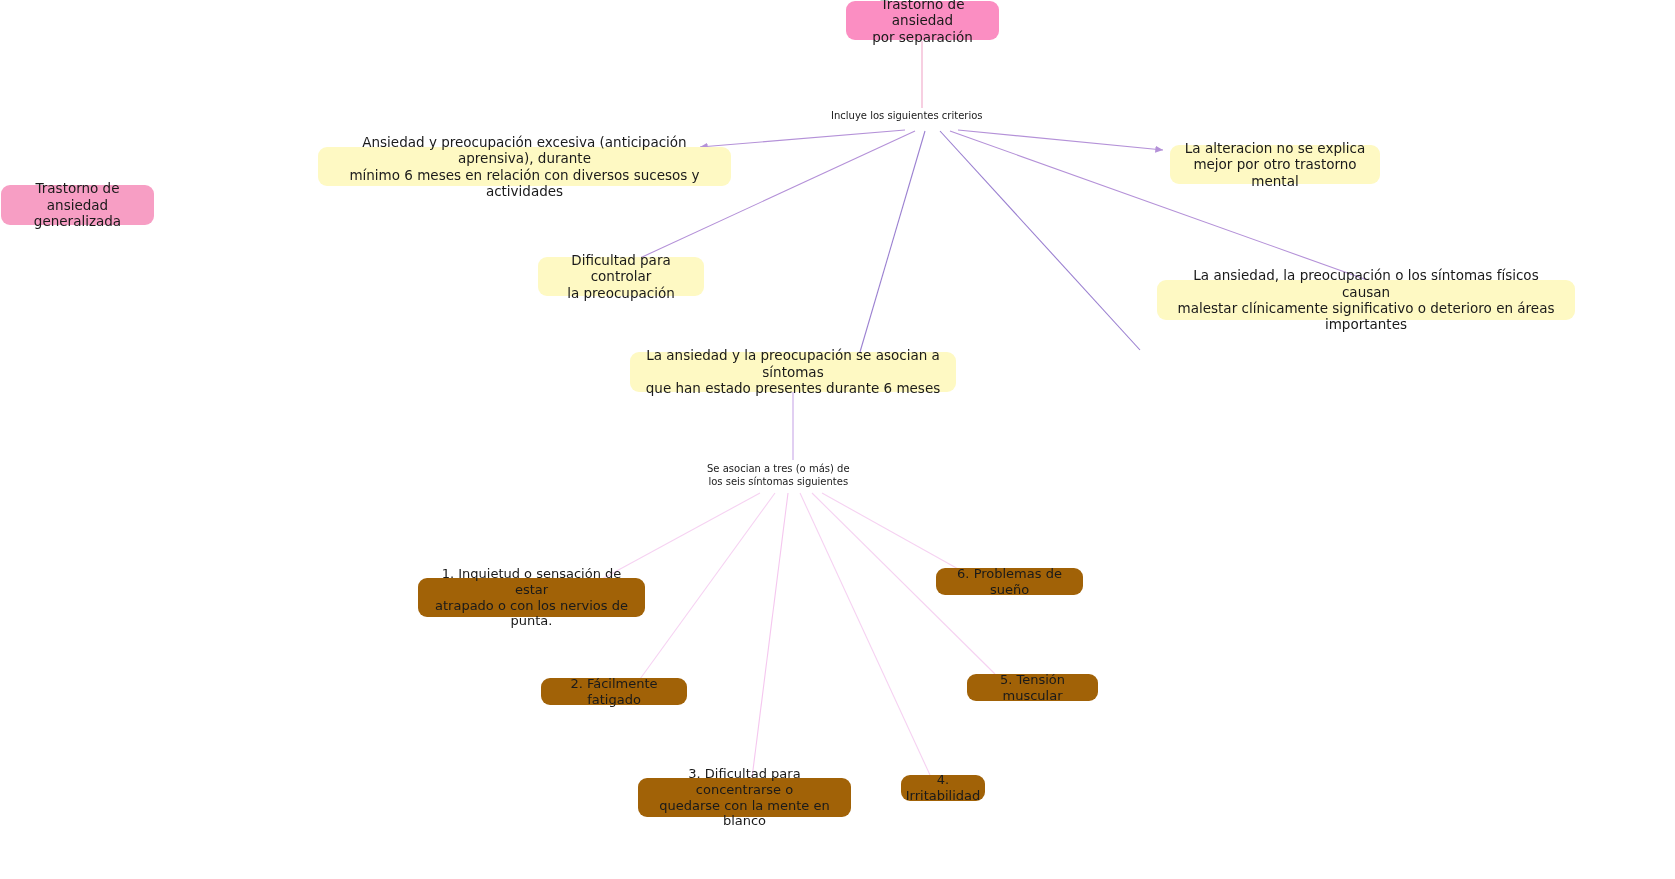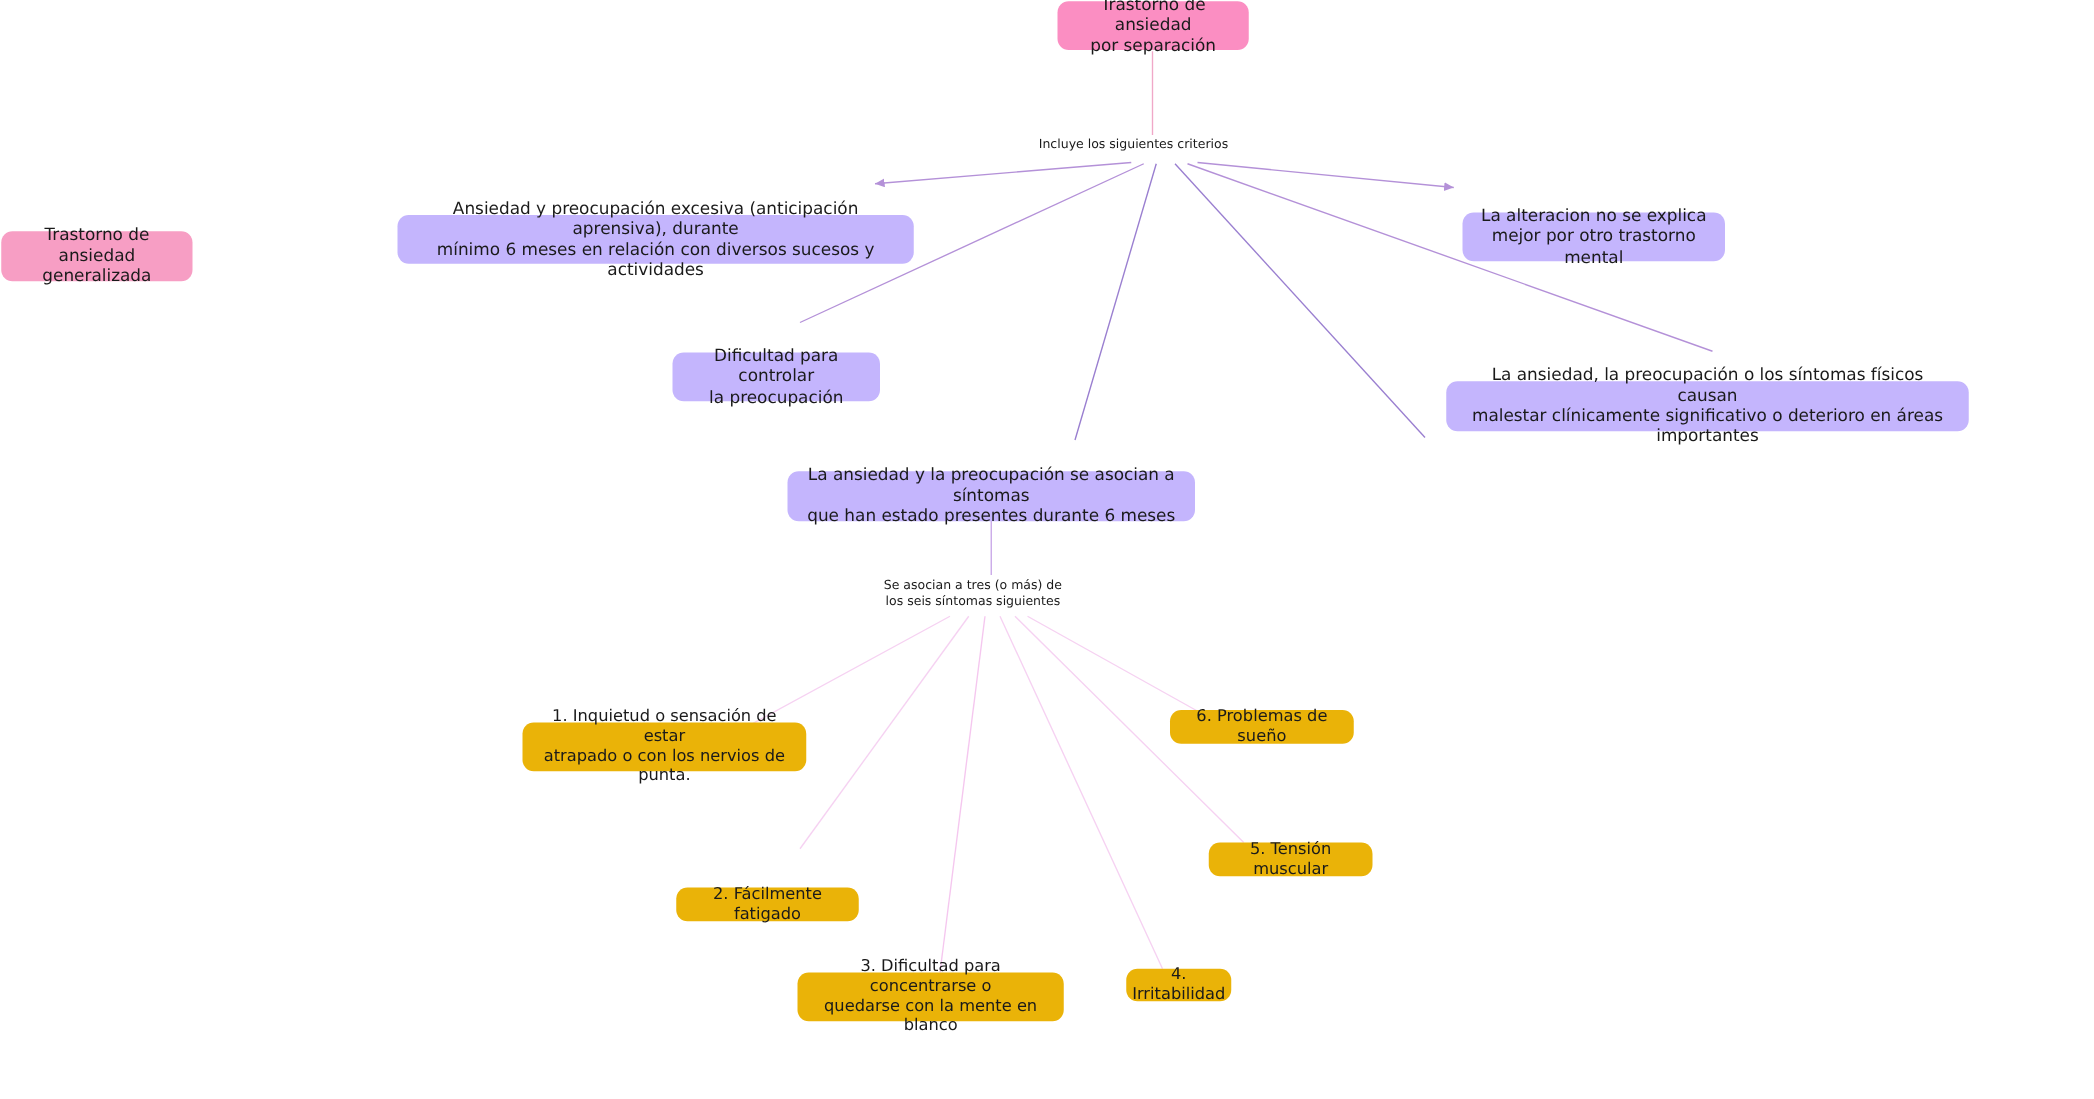--- a/index.html
+++ b/index.html
@@ -48,27 +48,26 @@
     background: #fb8ec2;
     font-size: 13.5px;
     padding: 7px 12px;
   }
   .node.pink-title {
     background: #f79ec4;
     font-size: 13.5px;
     padding: 7px 12px;
   }
   .node.purple {
-    background: #c4b5fd;
+    background: #fef9c3;
     font-size: 13.5px;
     padding: 7px 14px;
-    margin-top: 25px;
   }
   .node.light-pink {
-    background: #eab308;
+    background: #a16207;
     font-size: 13px;
     padding: 7px 13px;
   }
 
   .free-label {
     position: absolute;
     font-size: 10px;
     color: #1a1a1a;
     text-align: center;
     line-height: 1.25;
@@ -138,21 +137,21 @@
   <div class="node purple" style="left: 630px; top: 352px; width: 326px; height: 40px;">
     <span>La ansiedad   y la  preocupación se asocian a síntomas
 que  han estado  presentes  durante  6 meses</span>
   </div>
 
   <div class="node light-pink" style="left: 418px; top: 578px; width: 227px; height: 39px;">
     <span>1. Inquietud o sensación de  estar
 atrapado o con los  nervios de punta.</span>
   </div>
 
-  <div class="node light-pink" style="left: 541px; top: 678px; width: 146px; height: 27px; margin-top: 32px;">
+  <div class="node light-pink" style="left: 541px; top: 678px; width: 146px; height: 27px;">
     <span>2. Fácilmente  fatigado</span>
   </div>
 
   <div class="node light-pink" style="left: 638px; top: 778px; width: 213px; height: 39px;">
     <span>3.  Dificultad para concentrarse o
 quedarse  con la  mente en blanco</span>
   </div>
 
   <div class="node light-pink" style="left: 901px; top: 775px; width: 84px; height: 26px;">
     <span>4. Irritabilidad</span>

